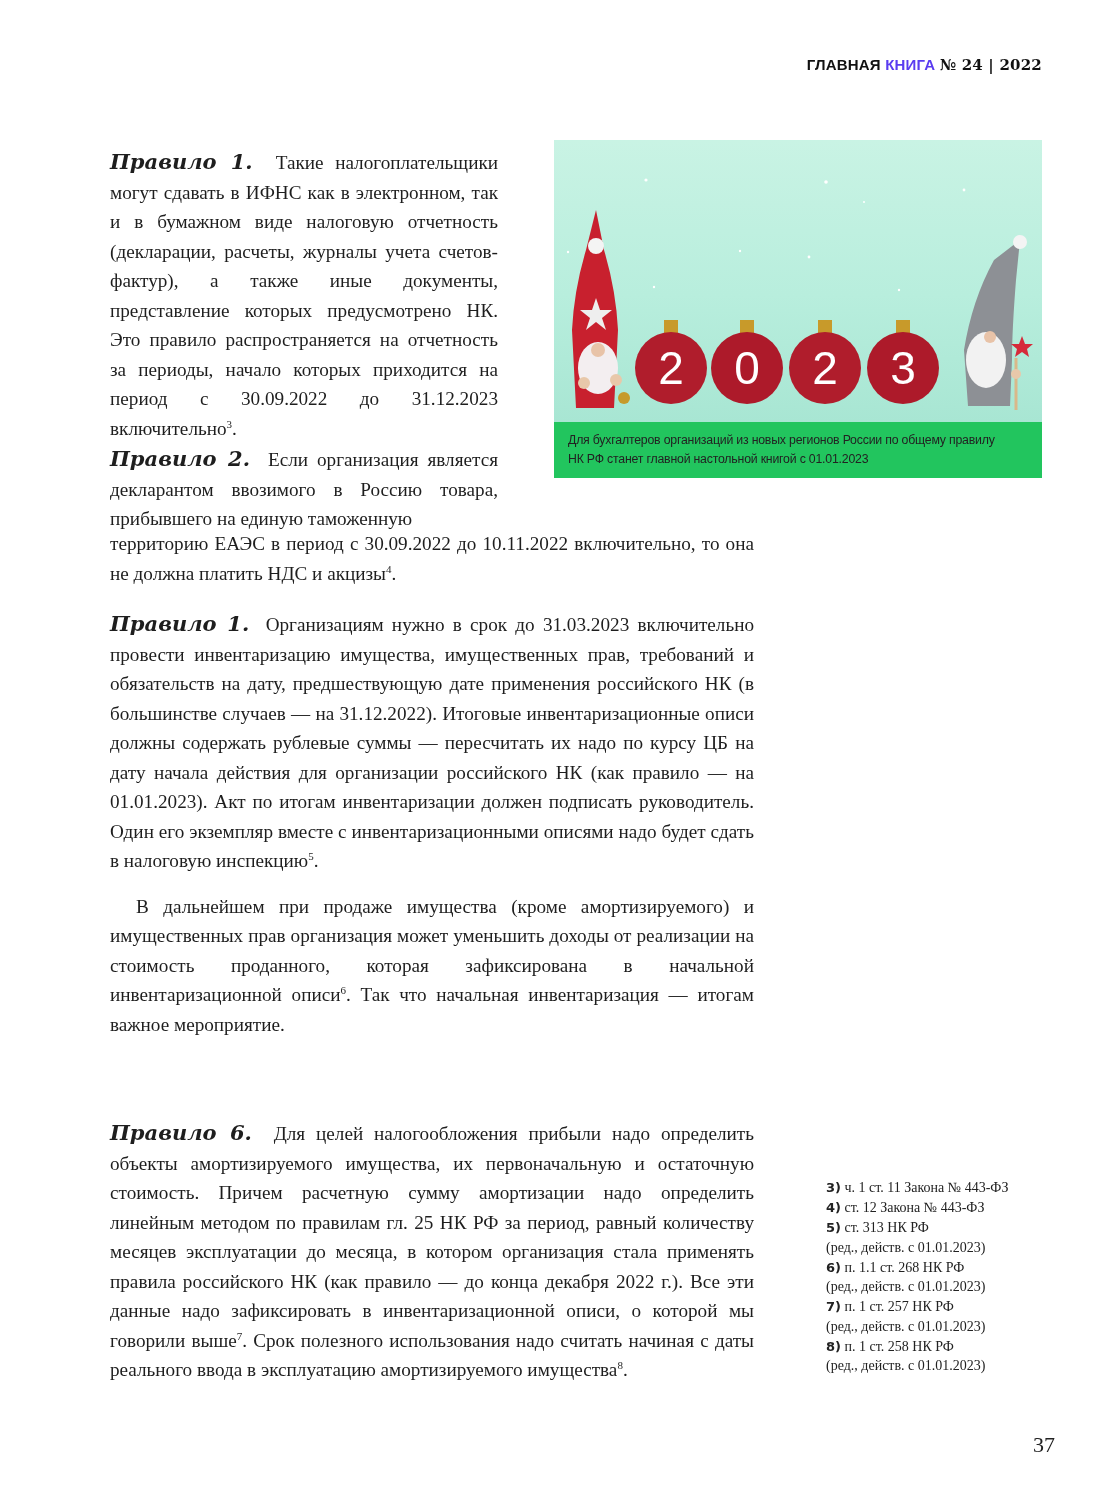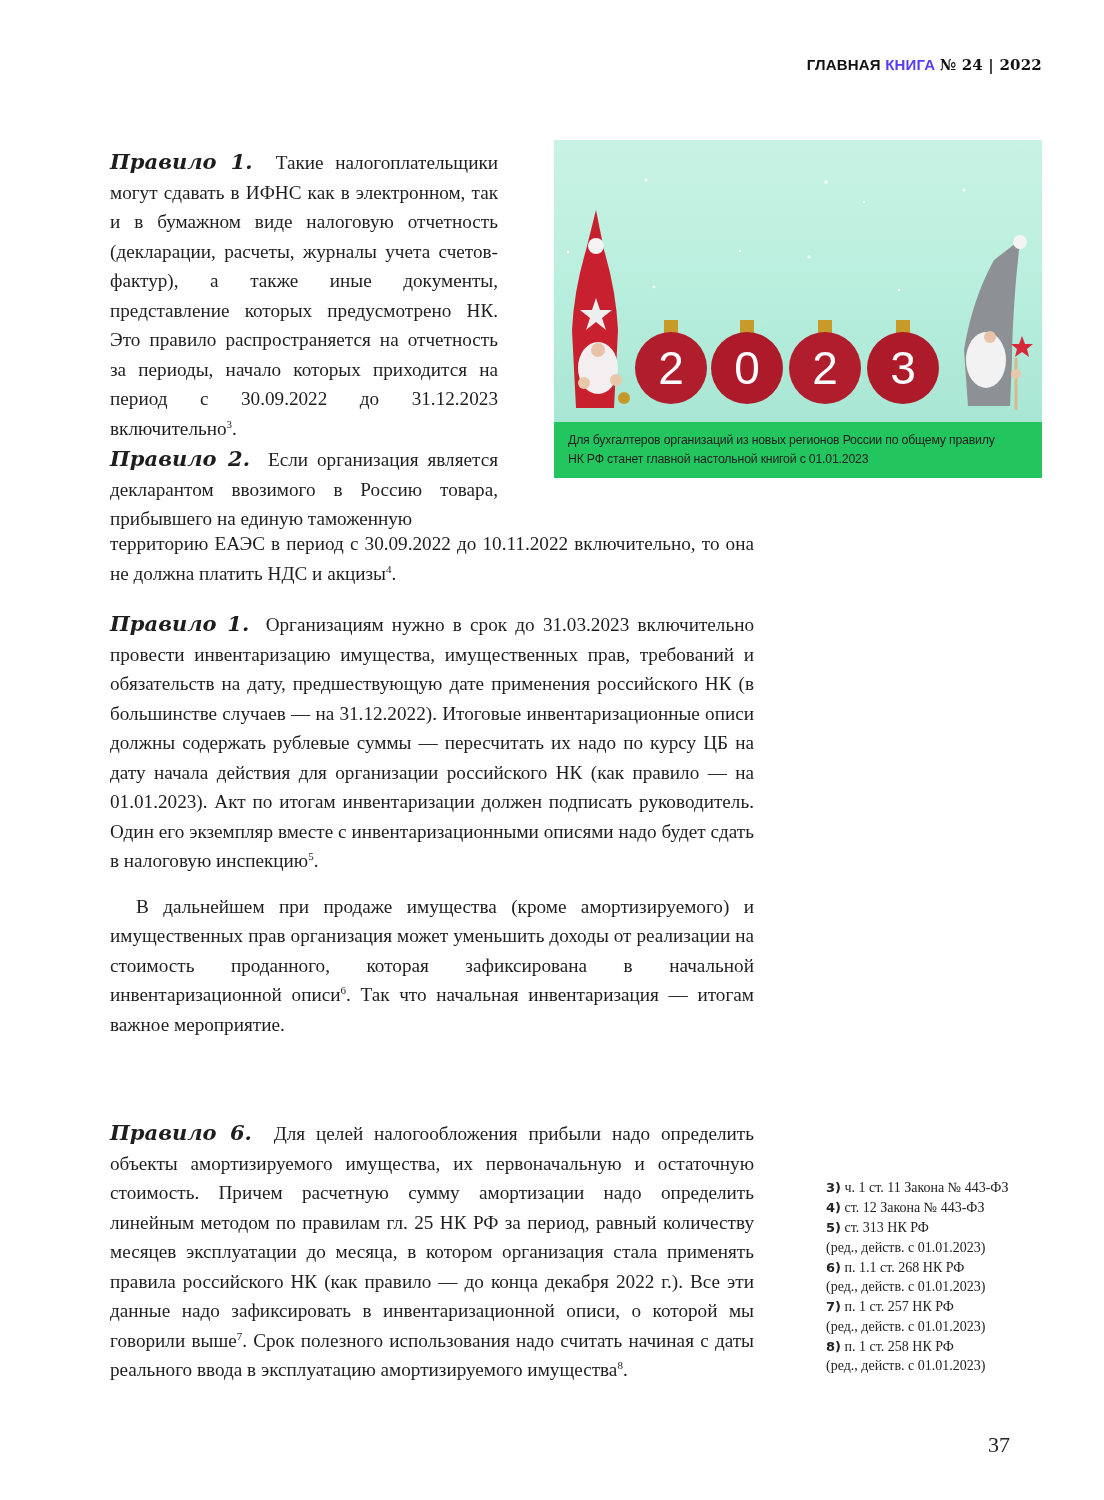--- a/index.html
+++ b/index.html
@@ -44,21 +44,21 @@
   }
 
   .footnotes {
     position: absolute; left: 826px; top: 1178px; width: 230px;
     font-family: "Liberation Serif", "DejaVu Serif", serif;
     font-size: 14px; line-height: 19.5px; color: #222;
   }
   .fn { margin-bottom: 0.5px; }
   .fn b { font-family: "DejaVu Sans", sans-serif; font-weight: 700; font-size: 13px; }
   .page-num {
-    position: absolute; left: 988px; top: 1432px;
+    position: absolute; left: 1033px; top: 1432px;
     font-family: "Liberation Serif", "DejaVu Serif", serif; font-size: 22px; color: #222;
   }
 </style>
 </head>
 <body>
 
 <div class="header">
   <span>ГЛАВНАЯ</span>
   <span class="accent">КНИГА</span>
   <span class="num">№ 24 | 2022</span>

